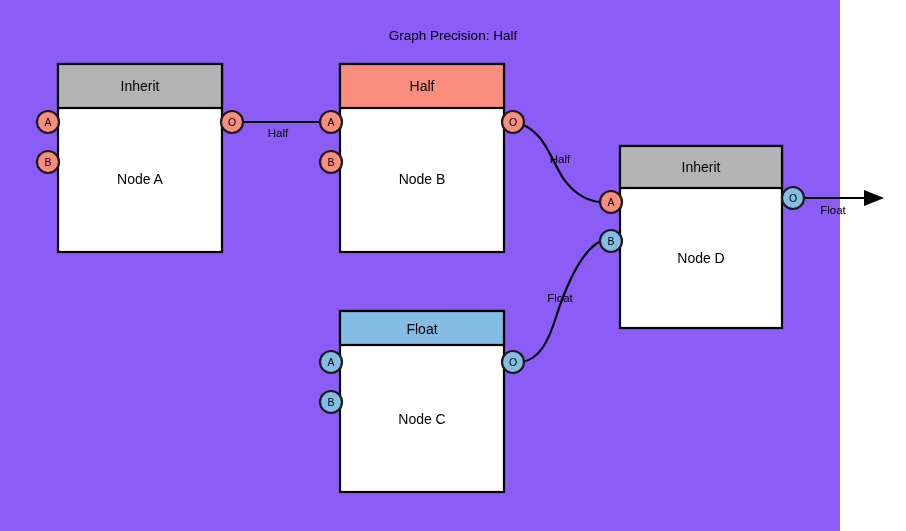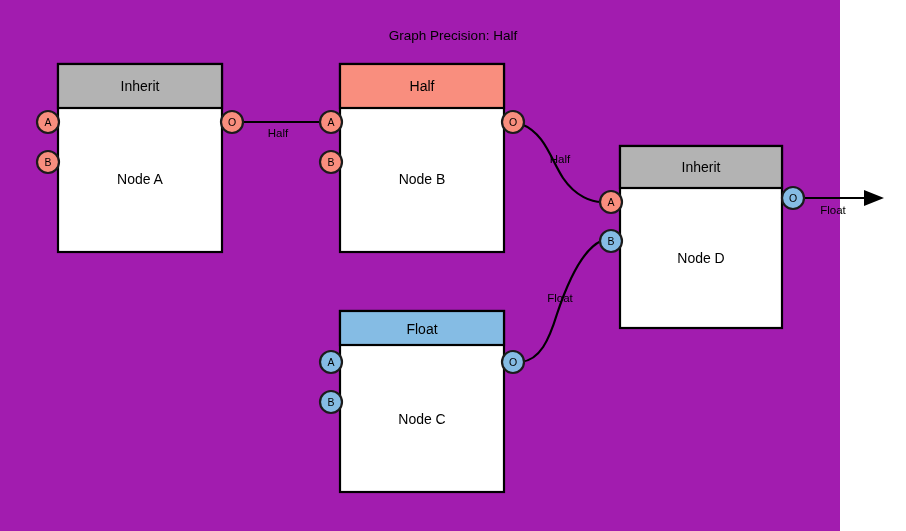--- a/index.html
+++ b/index.html
@@ -10,21 +10,21 @@
   body {
     font-family: "Liberation Sans", sans-serif;
     width: 906px;
     height: 531px;
     overflow: hidden;
   }
   #canvas {
     position: relative;
     width: 840px;
     height: 531px;
-    background: #a21caf;
+    background: #8b5cf6;
   }
   #graph-svg {
     position: absolute;
     left: 0;
     top: 0;
     width: 906px;
     height: 531px;
   }
   .graph-title {
     font-size: 13.5px;

